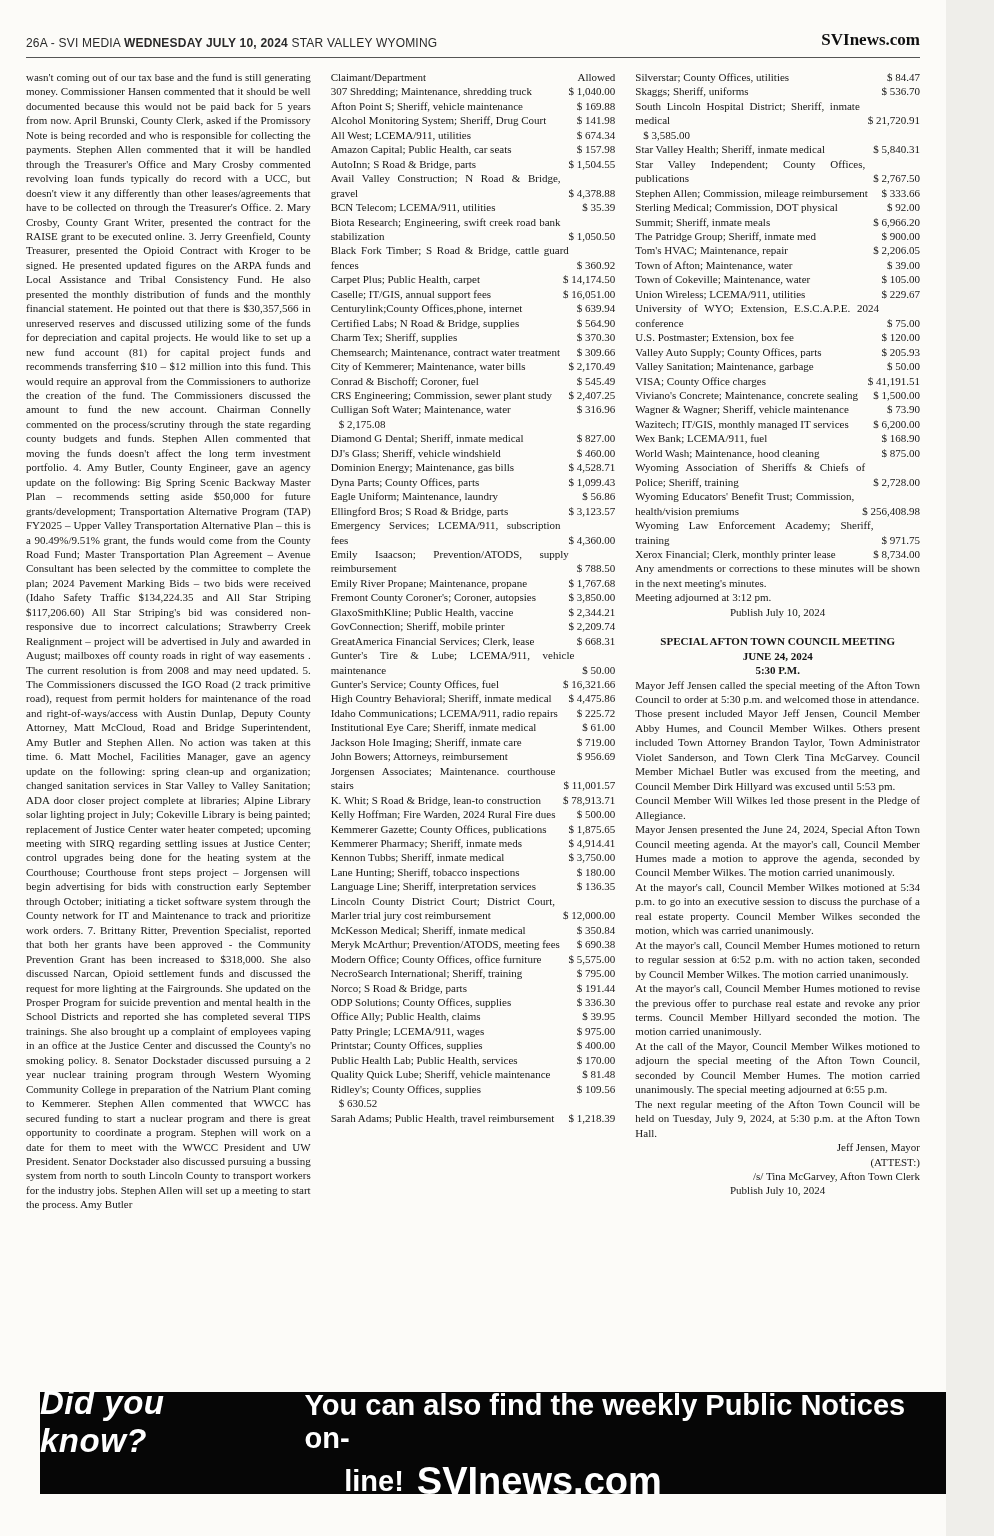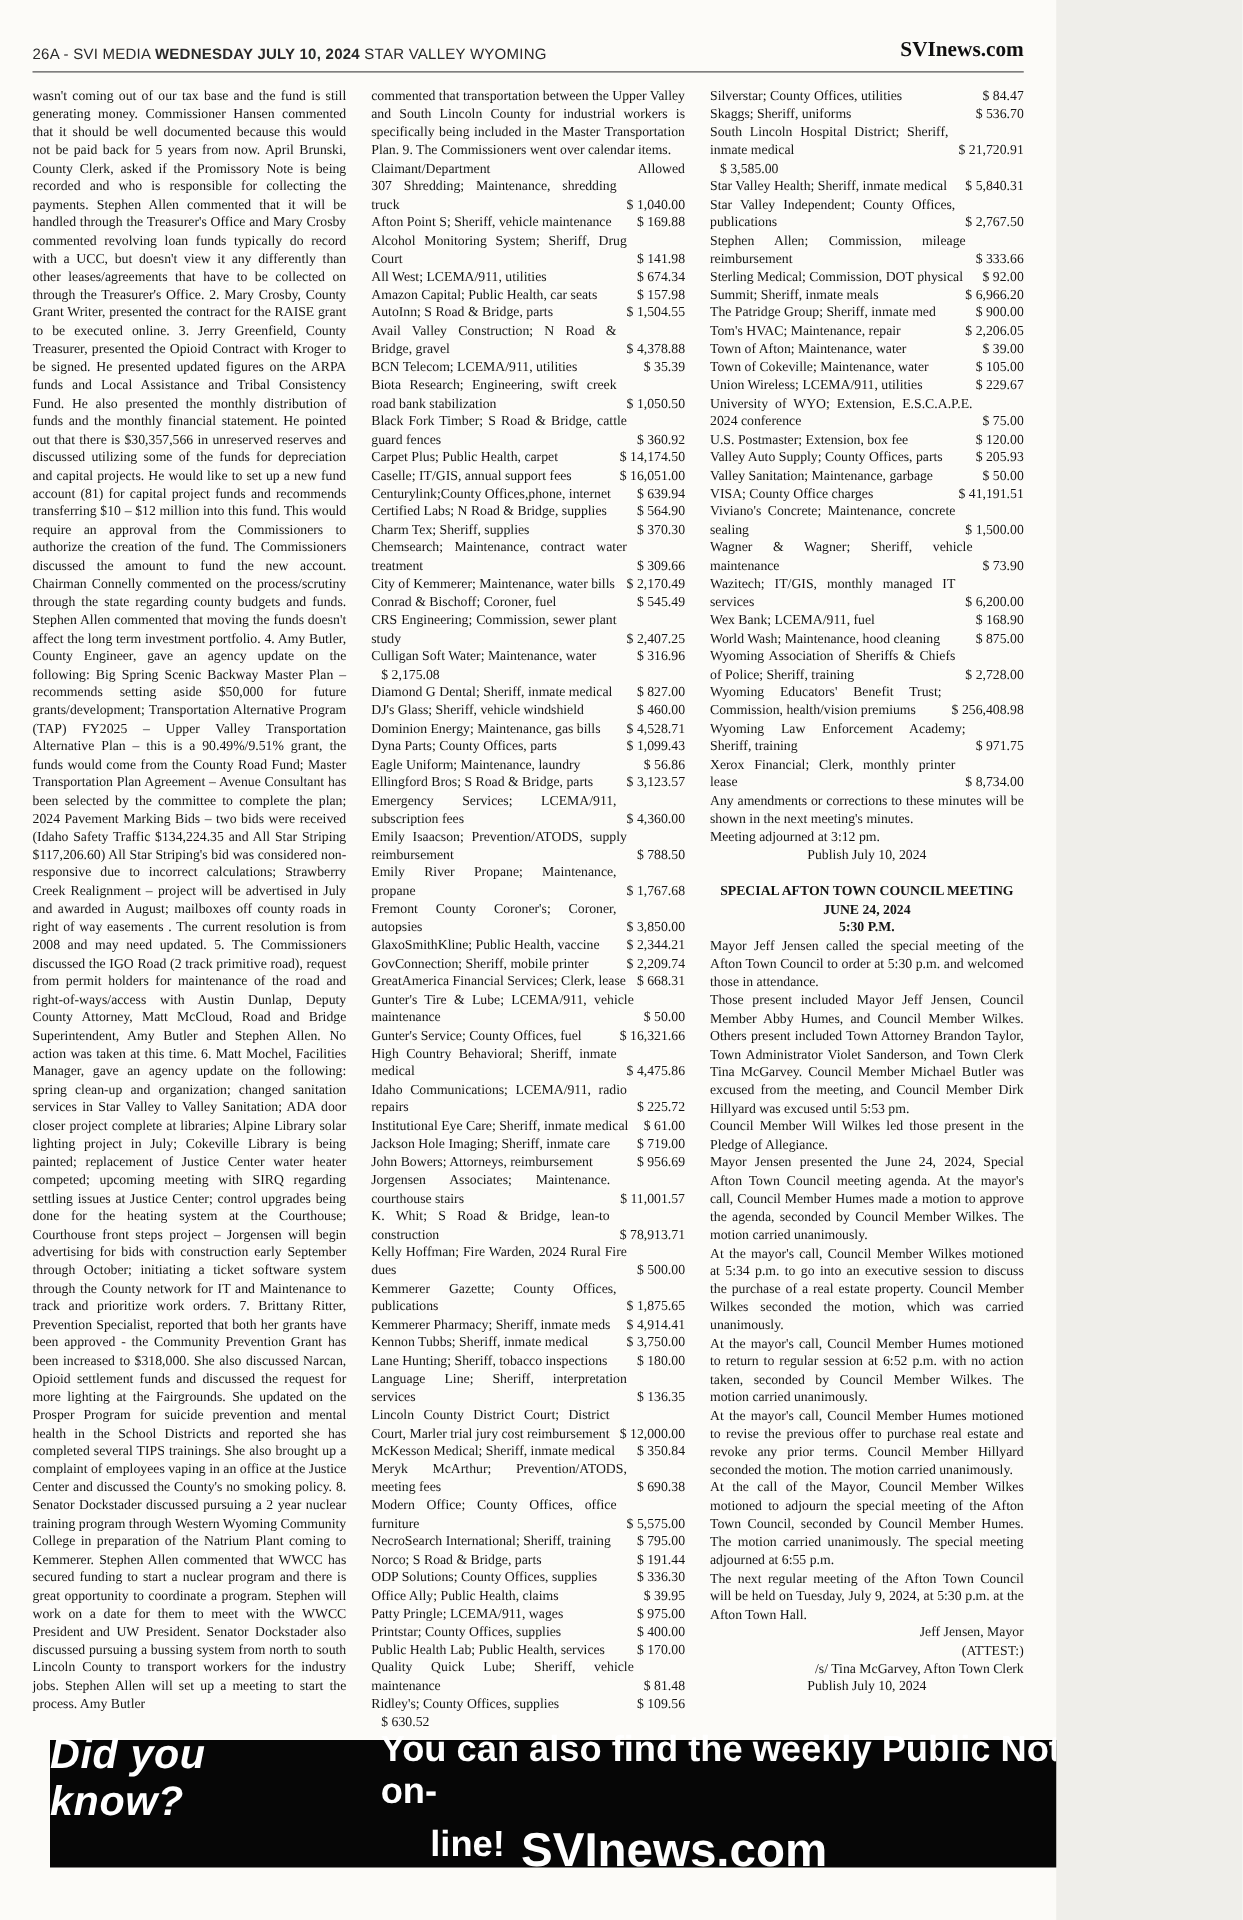--- a/index.html
+++ b/index.html
@@ -1,19 +1,19 @@
 <!DOCTYPE html>
 <html><head>
 <meta charset="utf-8">
 <style>
   * { box-sizing: border-box; }
   html, body { margin: 0; padding: 0; }
   body { width: 994px; height: 1536px; background: #efeeea; }
   .page {
-    position: relative; width: 845px; height: 1536px;
+    position: relative; width: 946px; height: 1536px;
     background: #fcfbf8; overflow: hidden;
     font-family: "Liberation Serif", serif; color: #151515;
   }
   .header {
     position: absolute; top: 0; left: 26px; right: 26px; height: 58px;
     display: flex; align-items: flex-end; justify-content: space-between;
     padding-bottom: 7px; border-bottom: 1.5px solid #555;
     font-family: "Liberation Sans", sans-serif;
   }
   .header-left { font-size: 12px; color: #2a2a2a; letter-spacing: 0.2px; }
@@ -31,21 +31,21 @@
   .claim .amt { white-space: nowrap; padding-left: 8px; }
   .publish { margin: 0; text-align: center; font-weight: normal; }
   .meeting-title { margin-top: 15px; text-align: center; font-weight: bold; }
   .line { text-align: right; }
   .banner {
     position: absolute; left: 40px; top: 1392px; width: 914px; height: 102px;
     background: #060606; color: #ffffff;
     font-family: "Liberation Sans", sans-serif;
     display: flex; flex-direction: column; justify-content: center; align-items: center;
   }
-  .banner-line1, .banner-line2 { display: flex; align-items: flex-start; gap: 13px; }
+  .banner-line1, .banner-line2 { display: flex; align-items: center; gap: 13px; }
   .banner-lead { font-size: 33px; font-weight: bold; font-style: italic; letter-spacing: 0.5px; }
   .banner-text { font-size: 29px; font-weight: bold; margin-left: 12px; }
   .banner-brand { font-size: 38px; font-weight: bold; }
 </style>
 </head>
 <body>
 
 <div class="page">
 
   <div class="header">
@@ -53,21 +53,20 @@
     <div class="header-right">SVInews.com</div>
   </div>
 
   <div class="columns">
 
     <div class="col">
       <p class="body-text">wasn't coming out of our tax base and the fund is still generating money. Commissioner Hansen commented that it should be well documented because this would not be paid back for 5 years from now. April Brunski, County Clerk, asked if the Promissory Note is being recorded and who is responsible for collecting the payments. Stephen Allen commented that it will be handled through the Treasurer's Office and Mary Crosby commented revolving loan funds typically do record with a UCC, but doesn't view it any differently than other leases/agreements that have to be collected on through the Treasurer's Office. 2. Mary Crosby, County Grant Writer, presented the contract for the RAISE grant to be executed online. 3. Jerry Greenfield, County Treasurer, presented the Opioid Contract with Kroger to be signed. He presented updated figures on the ARPA funds and Local Assistance and Tribal Consistency Fund. He also presented the monthly distribution of funds and the monthly financial statement. He pointed out that there is $30,357,566 in unreserved reserves and discussed utilizing some of the funds for depreciation and capital projects. He would like to set up a new fund account (81) for capital project funds and recommends transferring $10 – $12 million into this fund. This would require an approval from the Commissioners to authorize the creation of the fund. The Commissioners discussed the amount to fund the new account. Chairman Connelly commented on the process/scrutiny through the state regarding county budgets and funds. Stephen Allen commented that moving the funds doesn't affect the long term investment portfolio. 4. Amy Butler, County Engineer, gave an agency update on the following: Big Spring Scenic Backway Master Plan – recommends setting aside $50,000 for future grants/development; Transportation Alternative Program (TAP) FY2025 – Upper Valley Transportation Alternative Plan – this is a 90.49%/9.51% grant, the funds would come from the County Road Fund; Master Transportation Plan Agreement – Avenue Consultant has been selected by the committee to complete the plan; 2024 Pavement Marking Bids – two bids were received (Idaho Safety Traffic $134,224.35 and All Star Striping $117,206.60) All Star Striping's bid was considered non-responsive due to incorrect calculations; Strawberry Creek Realignment – project will be advertised in July and awarded in August; mailboxes off county roads in right of way easements . The current resolution is from 2008 and may need updated. 5. The Commissioners discussed the IGO Road (2 track primitive road), request from permit holders for maintenance of the road and right-of-ways/access with Austin Dunlap, Deputy County Attorney, Matt McCloud, Road and Bridge Superintendent, Amy Butler and Stephen Allen. No action was taken at this time. 6. Matt Mochel, Facilities Manager, gave an agency update on the following: spring clean-up and organization; changed sanitation services in Star Valley to Valley Sanitation; ADA door closer project complete at libraries; Alpine Library solar lighting project in July; Cokeville Library is being painted; replacement of Justice Center water heater competed; upcoming meeting with SIRQ regarding settling issues at Justice Center; control upgrades being done for the heating system at the Courthouse; Courthouse front steps project – Jorgensen will begin advertising for bids with construction early September through October; initiating a ticket software system through the County network for IT and Maintenance to track and prioritize work orders. 7. Brittany Ritter, Prevention Specialist, reported that both her grants have been approved - the Community Prevention Grant has been increased to $318,000. She also discussed Narcan, Opioid settlement funds and discussed the request for more lighting at the Fairgrounds. She updated on the Prosper Program for suicide prevention and mental health in the School Districts and reported she has completed several TIPS trainings. She also brought up a complaint of employees vaping in an office at the Justice Center and discussed the County's no smoking policy. 8. Senator Dockstader discussed pursuing a 2 year nuclear training program through Western Wyoming Community College in preparation of the Natrium Plant coming to Kemmerer. Stephen Allen commented that WWCC has secured funding to start a nuclear program and there is great opportunity to coordinate a program. Stephen will work on a date for them to meet with the WWCC President and UW President. Senator Dockstader also discussed pursuing a bussing system from north to south Lincoln County to transport workers for the industry jobs. Stephen Allen will set up a meeting to start the process. Amy Butler</p>
     </div>
 
     <div class="col">
-      <p class="body-text">commented that transportation between the Upper Valley and South Lincoln County for industrial workers is specifically being included in the Master Transportation Plan. 9. The Commissioners went over calendar items.</p>
       <div class="claims-header">
         <span>Claimant/Department</span>
         <span>Allowed</span>
       </div>
       <div>
           <div class="claim">
             <span class="desc">307 Shredding; Maintenance, shredding truck</span>
             <span class="amt">$ 1,040.00</span>
           </div>
           <div class="claim">

